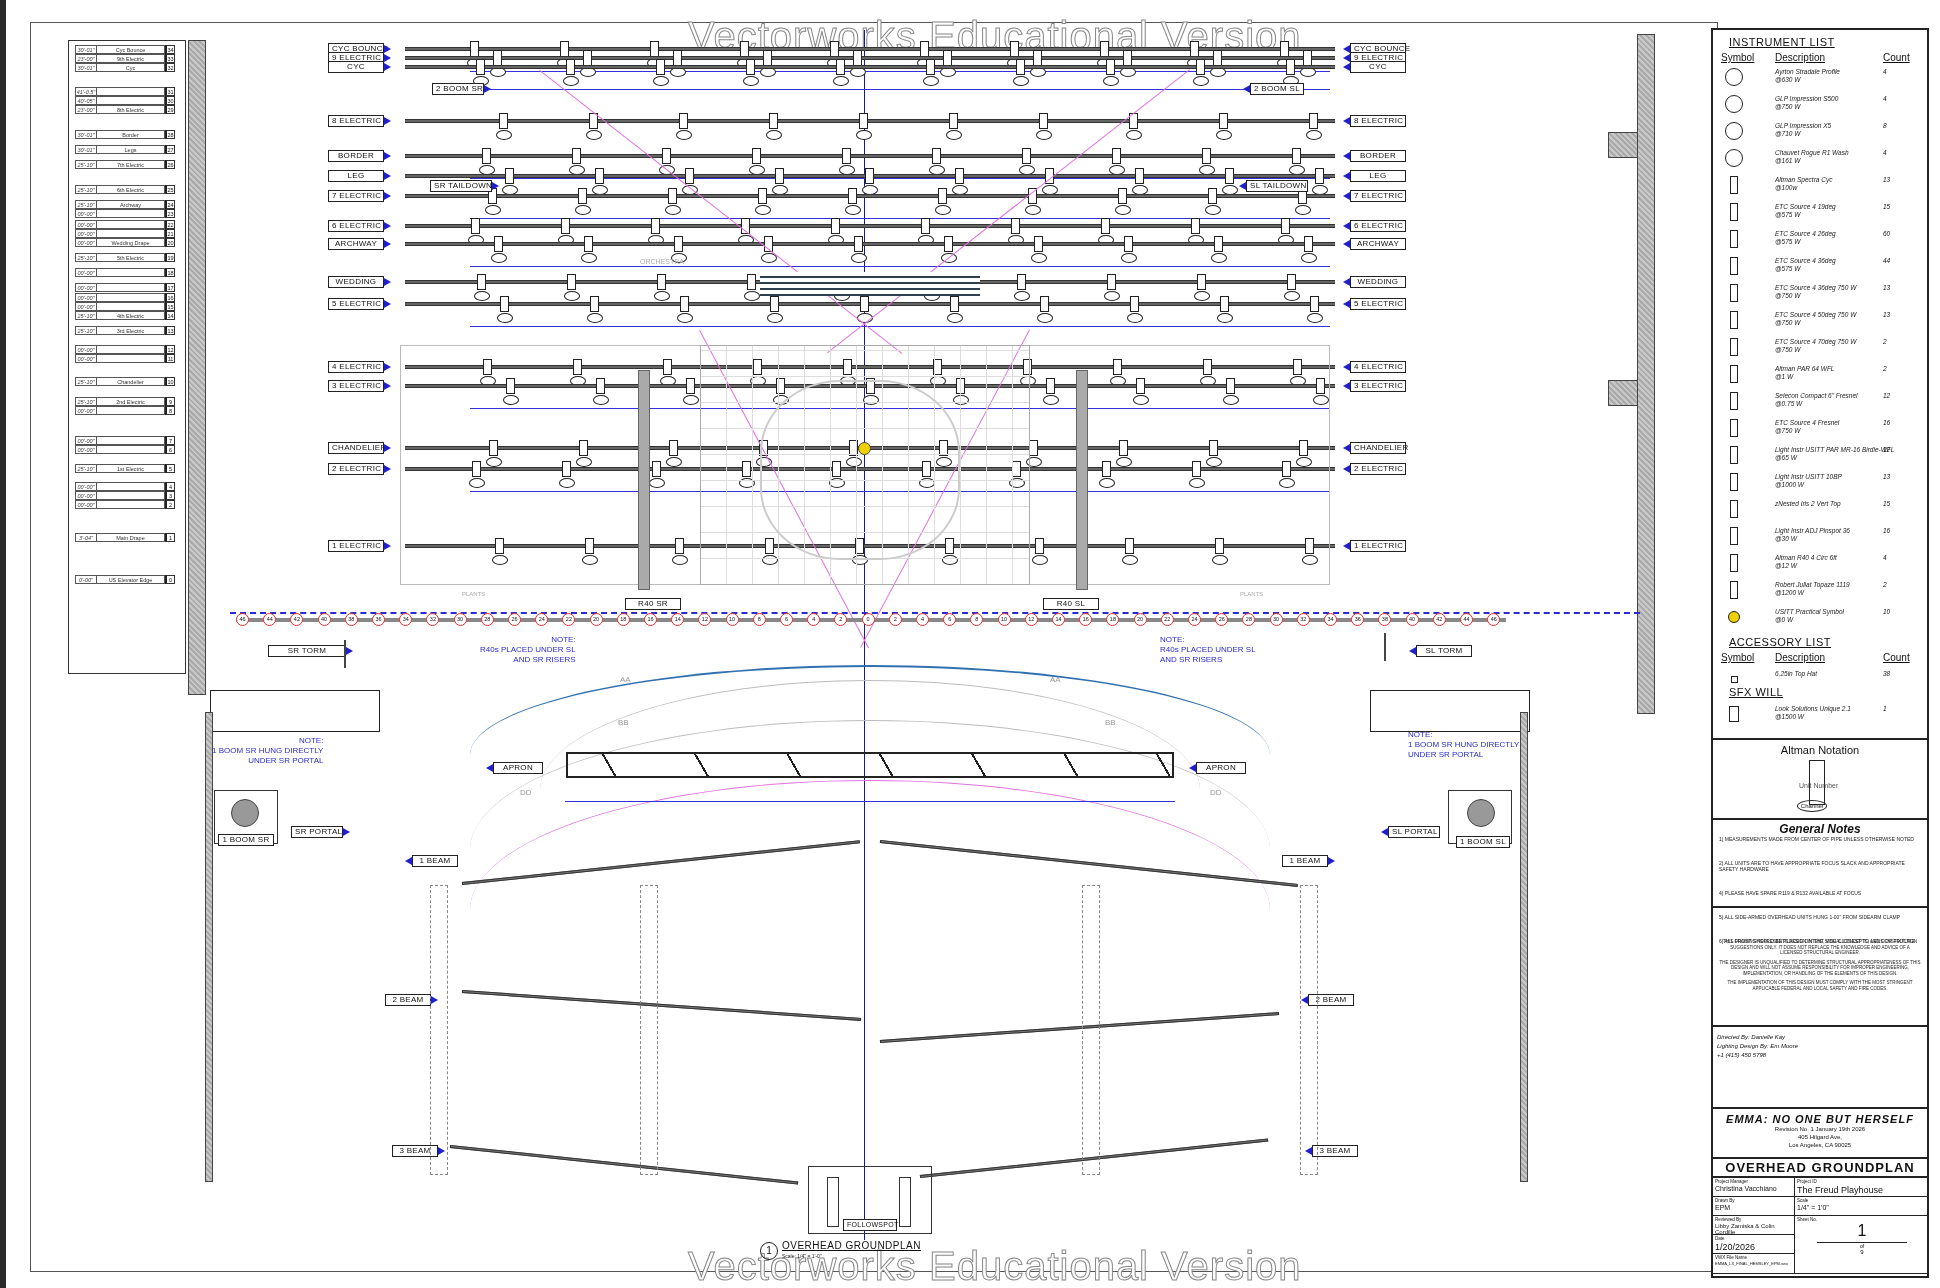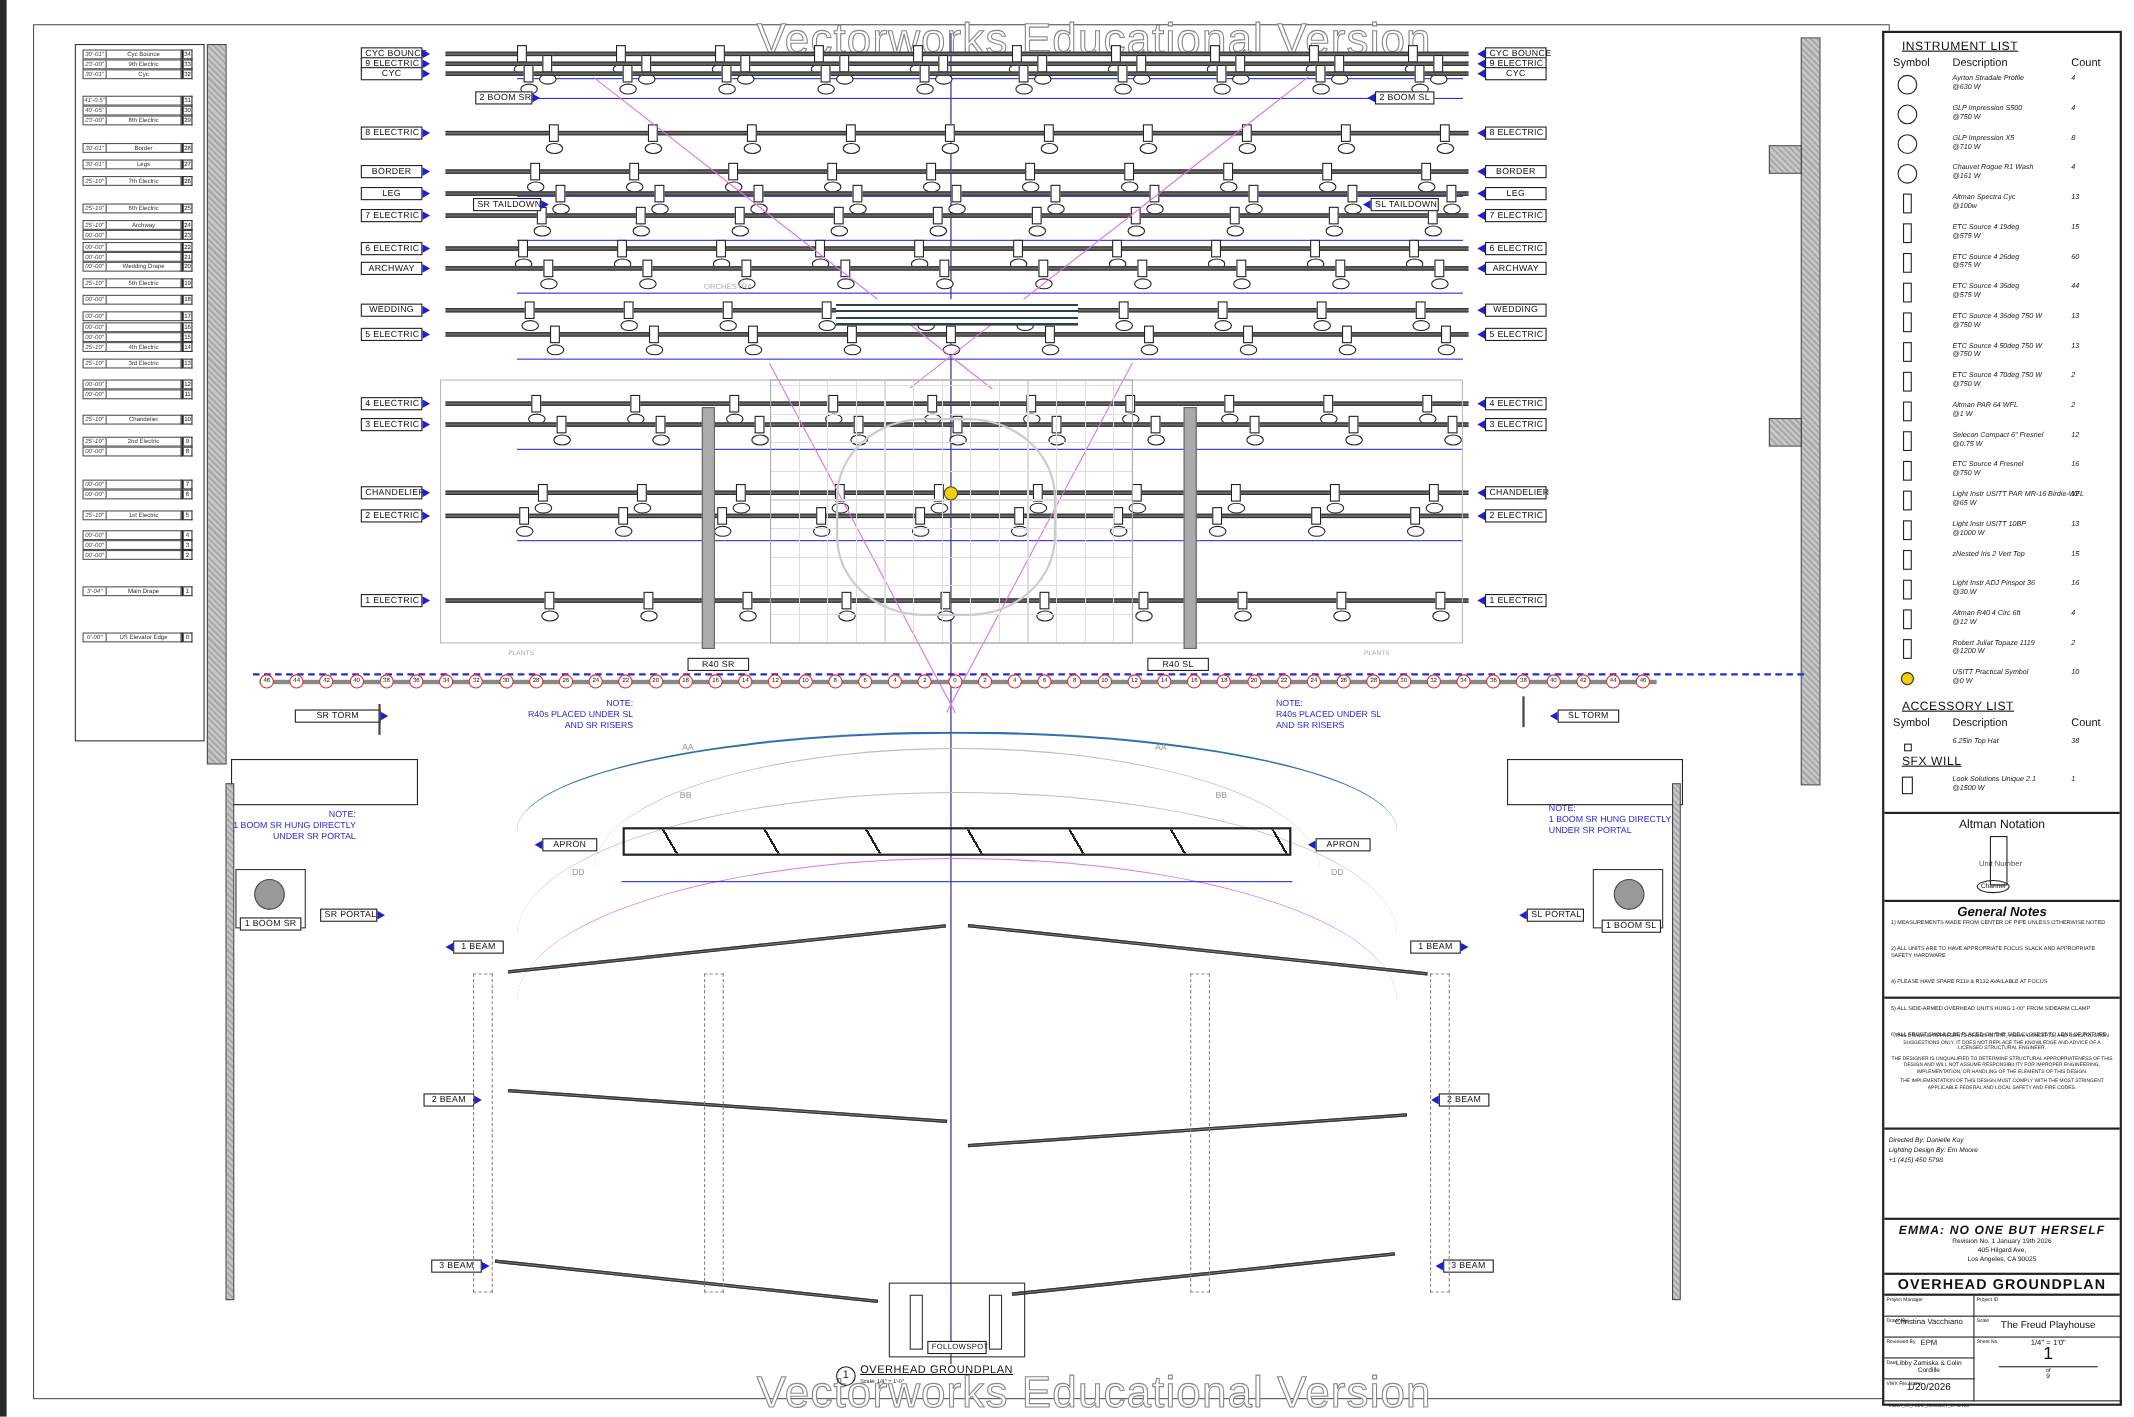--- a/index.html
+++ b/index.html
@@ -26,29 +26,29 @@
   .pink{position:absolute;height:1px;background:#e070e0;transform-origin:0 0}
   .note{position:absolute;font-size:8px;color:#2a2ad0;line-height:10px;white-space:nowrap}
   .apron-circle{position:absolute;width:13px;height:13px;border:1px solid #e03030;border-radius:50%;background:#fff;font-size:5.5px;line-height:11px;text-align:center}
   .beam{position:absolute;height:3px;background:#777;border:1px solid #333;transform-origin:0 50%}
   .dash-rect{position:absolute;border:1px dashed #888}
   .seat-arc{position:absolute;border:1px solid #bbb;border-radius:50%}
   
   .tblock{position:absolute;left:1711px;top:28px;width:218px;height:1250px;border:2px solid #222;background:#fff}
   .tb-sec{position:absolute;left:0;width:100%;border-bottom:2px solid #222}
   .il-title{position:absolute;left:16px;font-size:11px;text-decoration:underline;letter-spacing:0.5px}
-  .il-head{position:absolute;font-size:10px;}
+  .il-head{position:absolute;font-size:10px;text-decoration:underline}
   .il-row{position:absolute;left:0;width:100%;height:22px;font-size:6.5px;line-height:8px}
   .il-row .sym{position:absolute;left:10px;width:22px;height:18px;display:flex;align-items:center;justify-content:center}
   .il-row .desc{position:absolute;left:62px;width:120px;font-style:italic;color:#222}
   .il-row .cnt{position:absolute;left:170px;font-style:italic}
   .gn{font-size:5px;line-height:6px;padding:0 6px;color:#222}
   .disc{font-size:4.5px;line-height:5.5px;text-align:center;padding:2px 6px;color:#222}
   .cell{position:absolute;border-right:1px solid #222;border-bottom:1px solid #222;font-size:4.5px;padding:1px 2px}
-  .cell .v{display:block;text-align:center;font-size:9px;margin-top:15px}
+  .cell .v{display:block;text-align:left;font-size:9px;margin-top:1px}
 </style>
 </head>
 <body>
 
 <div class="frame">
   <div class="leftbar"></div>
   <div class="sheet"></div>
 
   <div class="watermark" style="left:688px;top:14px">Vectorworks Educational Version</div>
   <div class="watermark" style="left:688px;top:1244px">Vectorworks Educational Version</div>

